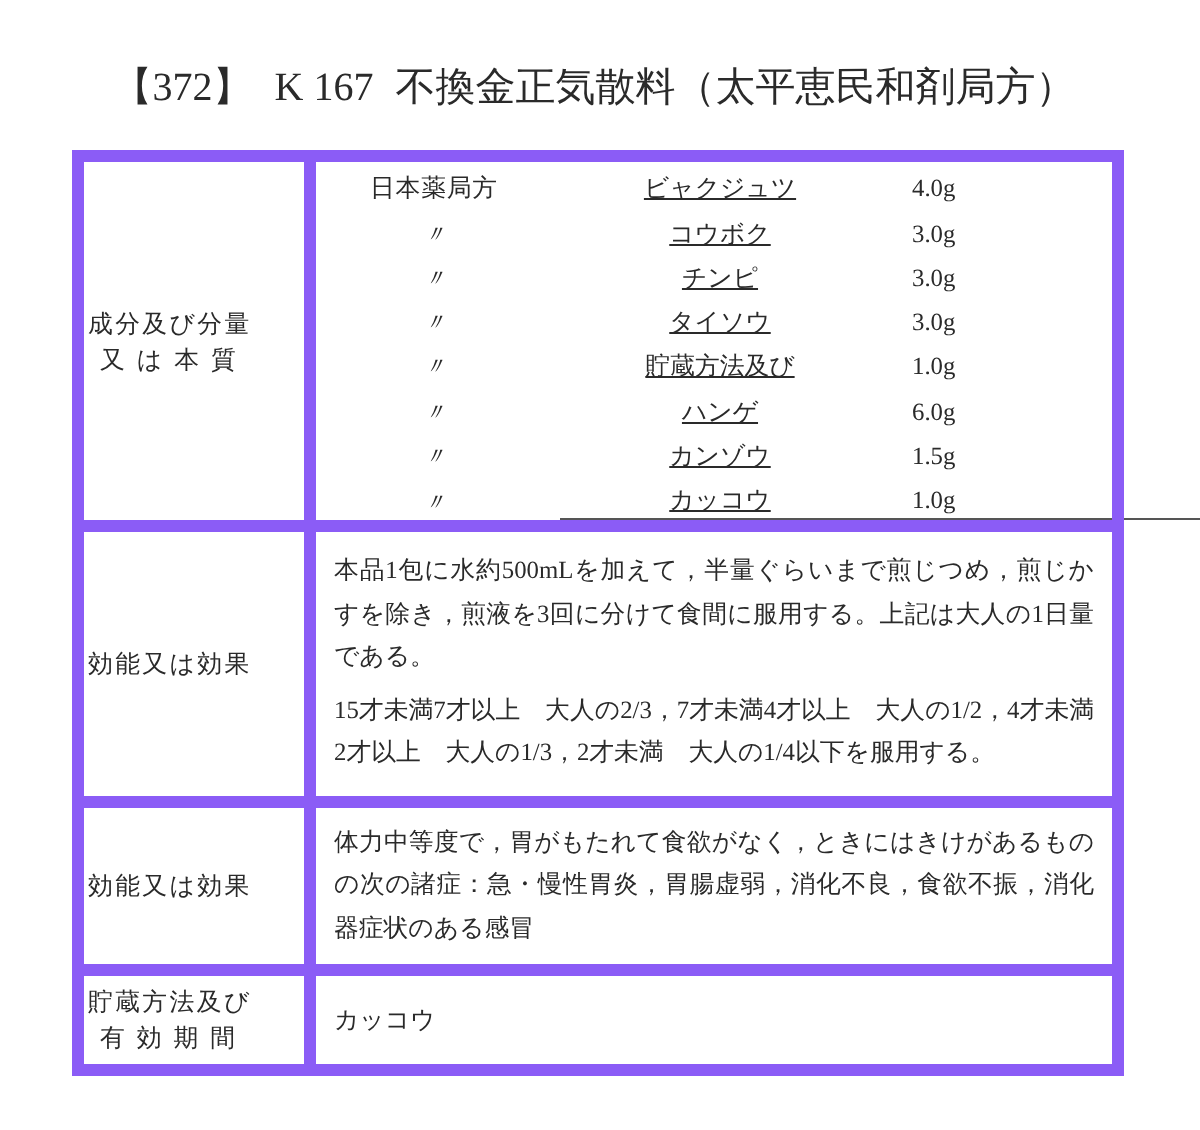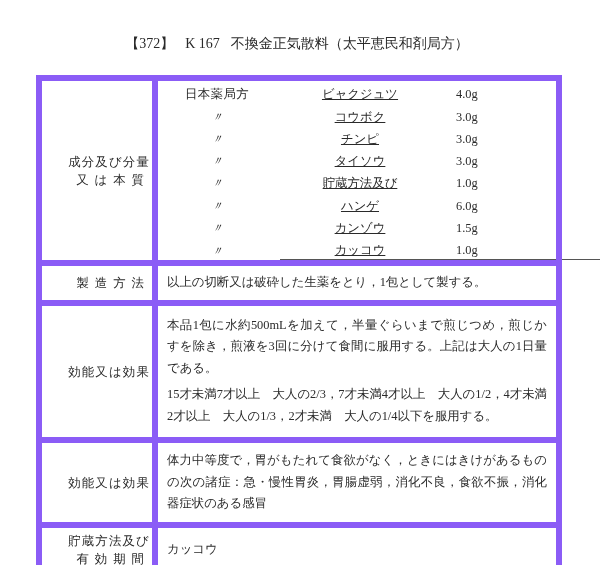--- a/index.html
+++ b/index.html
@@ -23,21 +23,21 @@
     height: 565px;
   }
 
   
   .title {
     position: absolute;
     left: 36px;
     top: 34px;
     width: 522px;
     text-align: center;
-    font-size: 14px;
+    font-size: 20px;
     line-height: 20px;
     color: #2a2a2a;
     white-space: nowrap;
   }
   .title .t-num { letter-spacing: 0px; }
   .title .t-gap-a { display: inline-block; width: 11px; }
   .title .t-gap-b { display: inline-block; width: 11px; }
 
   
   .tbl {
@@ -52,21 +52,21 @@
   }
   .tbl td {
     border: 6px solid #8b5cf6;
     padding: 0;
     vertical-align: middle;
   }
   .col-label { width: 116px; }
   .col-body  { width: 404px; }
 
   .lbl {
-    text-align: right;
+    text-align: left;
     line-height: 18px;
     padding: 4px 2px;
     font-size: 12.4px;
     white-space: nowrap;
   }
   .lbl .sp2 { letter-spacing: 6.0px; padding-left: 6px; }
   .lbl .sp3 { letter-spacing: 1.2px; }
 
   .body-cell {
     padding: 7px 9px 7px 9px;
@@ -186,28 +186,20 @@
                 <td class="c-src" style="border-bottom:0"><span class="ditto">〃</span></td>
                 <td class="c-name"><span>カッコウ</span></td>
                 <td class="c-amt"><span>1.0g</span></td>
                 <td class="c-pad"></td>
               </tr>
             </tbody>
           </table>
         </td>
       </tr>
 
-      <tr>
-        <td>
-          <div class="lbl"><span class="sp2">製造方法</span></div>
-        </td>
-        <td>
-          <div class="body-cell one-line"><span>以上の切断又は破砕した生薬をとり，1包として製する。</span></div>
-        </td>
-      </tr>
 
       <tr>
         <td>
           <div class="lbl"><span class="sp3">効能又は効果</span></div>
         </td>
         <td>
           <div class="body-cell">
             <div class="note-block">本品1包に水約500mLを加えて，半量ぐらいまで煎じつめ，煎じかすを除き，煎液を3回に分けて食間に服用する。上記は大人の1日量である。</div>
             <div class="note-block">15才未満7才以上　大人の2/3，7才未満4才以上　大人の1/2，4才未満2才以上　大人の1/3，2才未満　大人の1/4以下を服用する。</div>
           </div>

